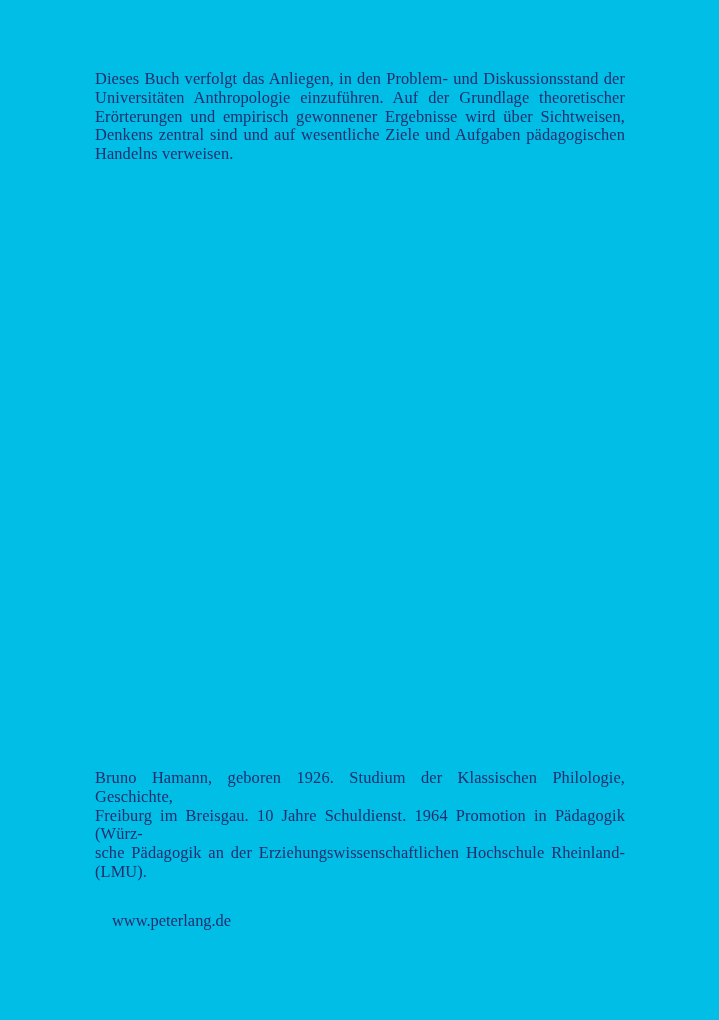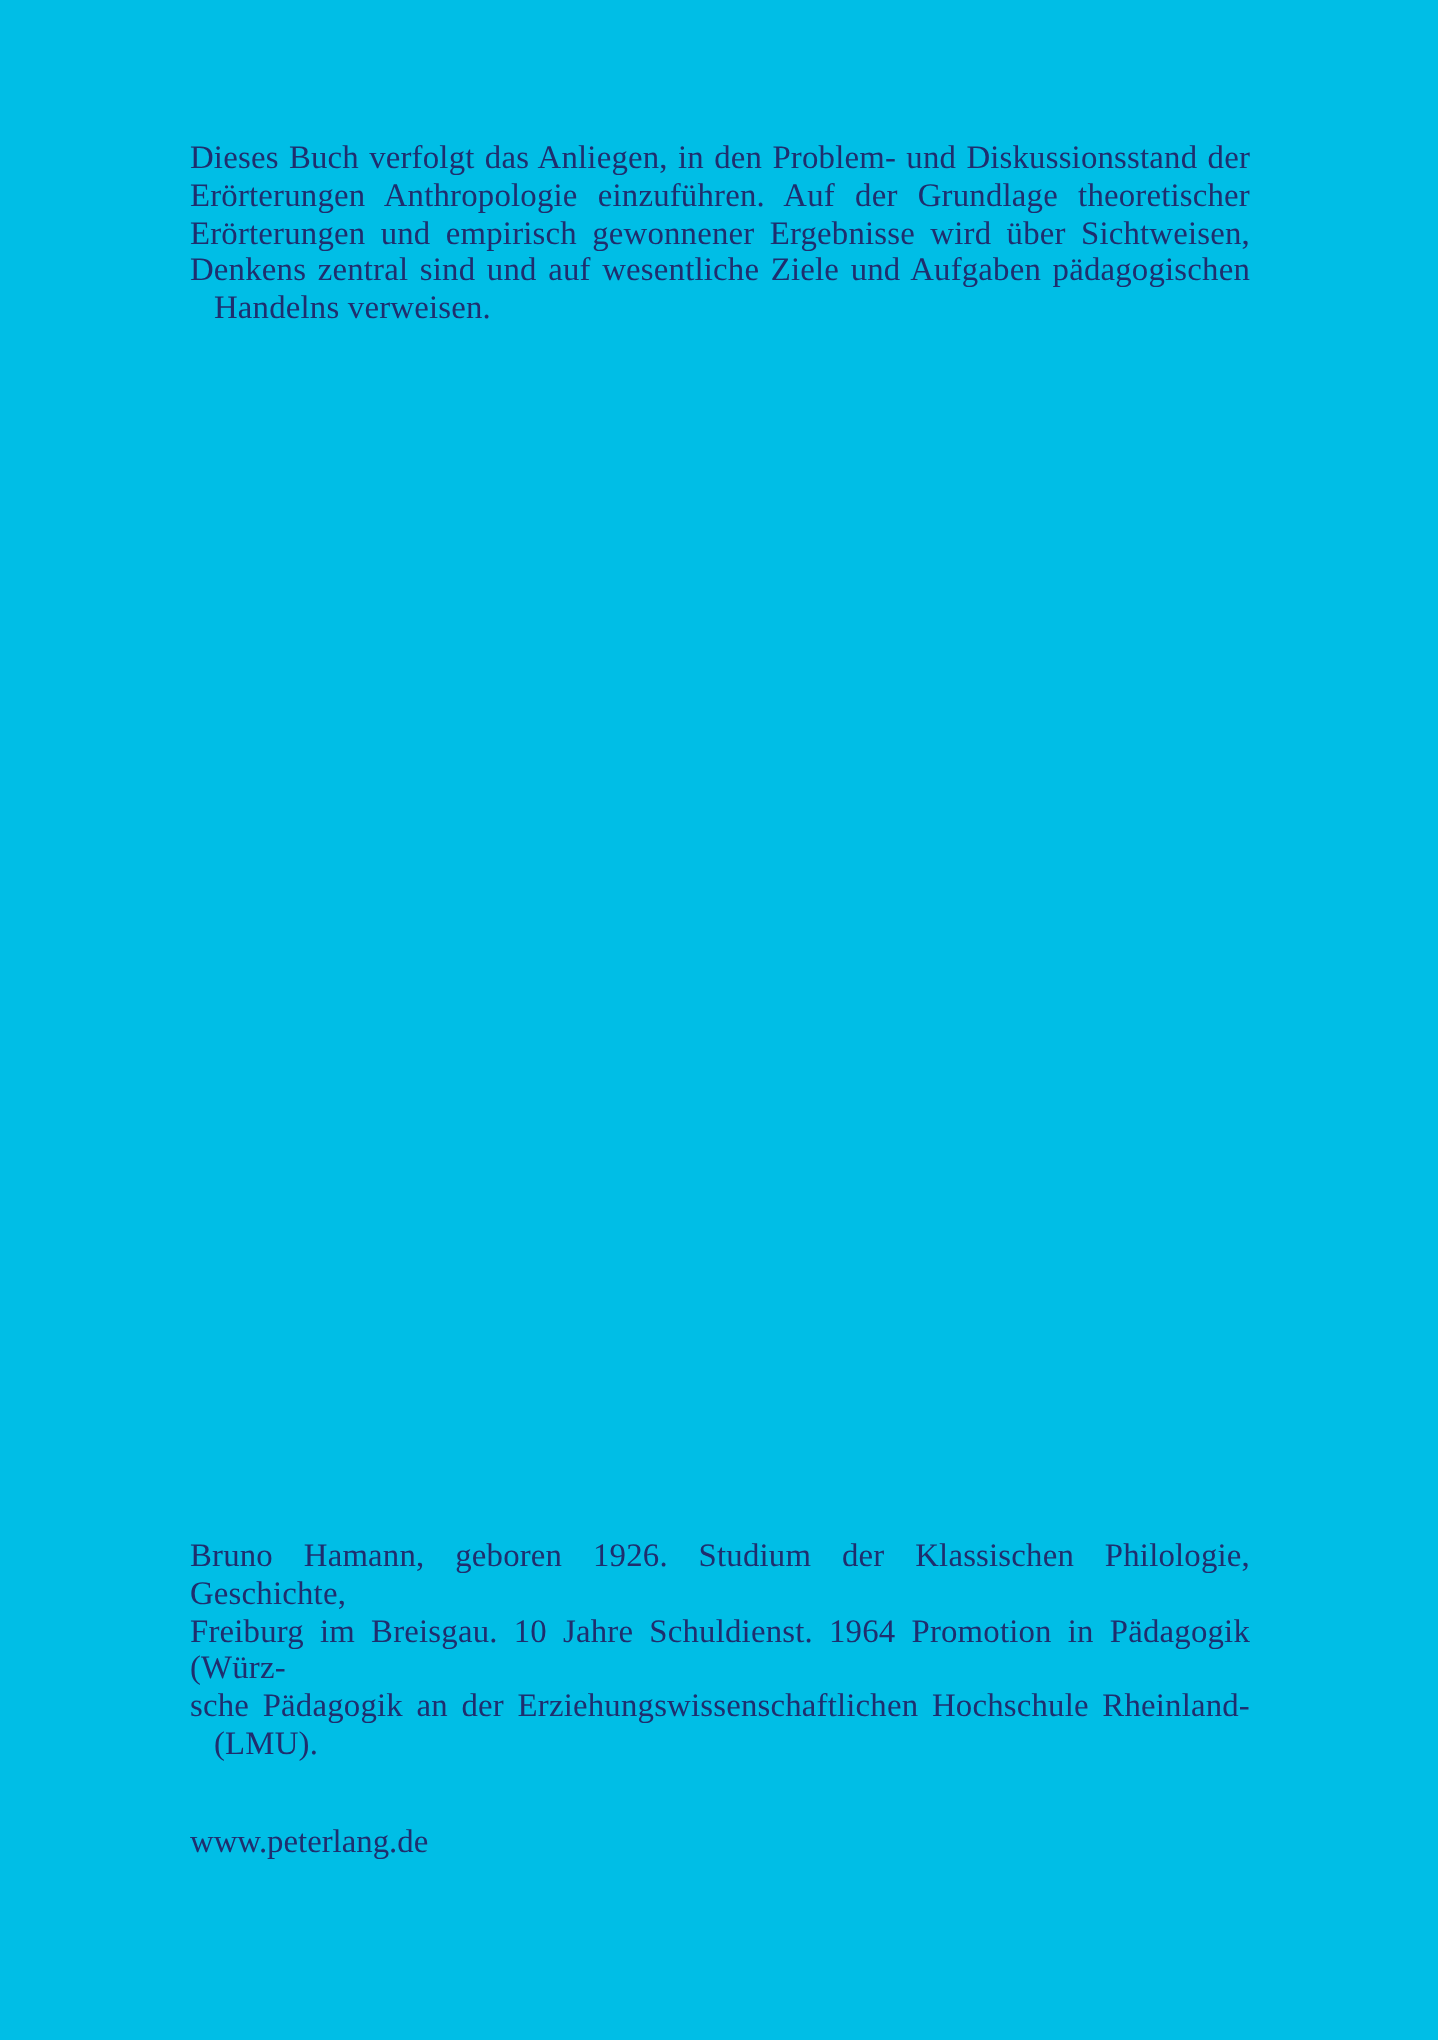--- a/index.html
+++ b/index.html
@@ -28,39 +28,38 @@
     letter-spacing: 0.1px;
   }
   .text-block .line {
     text-align: justify;
     text-align-last: justify;
     white-space: normal;
   }
   .text-block .line:last-child {
     text-align: left;
     text-align-last: left;
-    margin-left: 12px;
   }
   .blurb { top: 70px; }
   .bio   { top: 769px; }
   .website {
     position: absolute;
-    left: 95px;
+    left: 112px;
     top: 911px;
     font-size: 16.4px;
     line-height: 19px;
   }
 </style>
 </head>
 <body style="background: rgb(0, 190, 230); color: rgb(31, 46, 110);">
 
 <div class="cover">
   <div class="text-block blurb">
       <div class="line">Dieses Buch verfolgt das Anliegen, in den Problem- und Diskussionsstand der</div>
-      <div class="line">Erörterungen Anthropologie einzuführen. Auf der Grundlage theoretischer</div>
+      <div class="line">Universitäten Anthropologie einzuführen. Auf der Grundlage theoretischer</div>
       <div class="line">Erörterungen und empirisch gewonnener Ergebnisse wird über Sichtweisen,</div>
       <div class="line">Denkens zentral sind und auf wesentliche Ziele und Aufgaben pädagogischen</div>
       <div class="line">Handelns verweisen.</div>
     </div>
 
   <div class="text-block bio">
       <div class="line">Bruno Hamann, geboren 1926. Studium der Klassischen Philologie, Geschichte,</div>
       <div class="line">Freiburg im Breisgau. 10 Jahre Schuldienst. 1964 Promotion in Pädagogik (Würz-</div>
       <div class="line">sche Pädagogik an der Erziehungswissenschaftlichen Hochschule Rheinland-</div>
       <div class="line">(LMU).</div>

